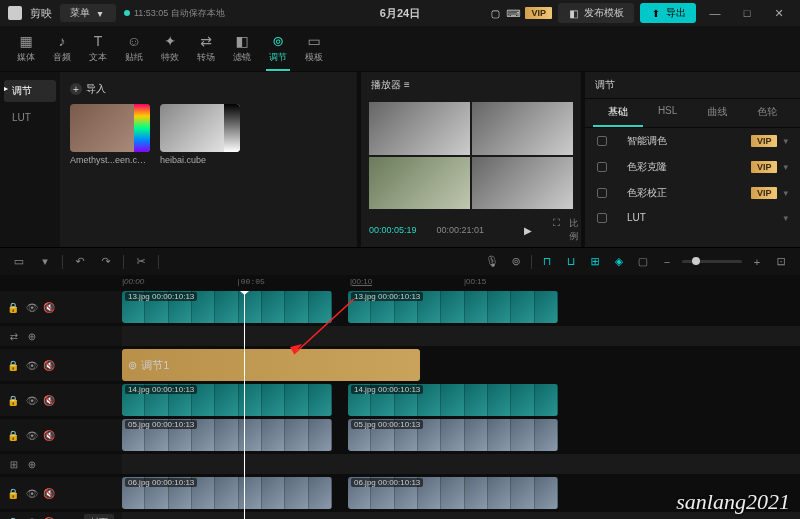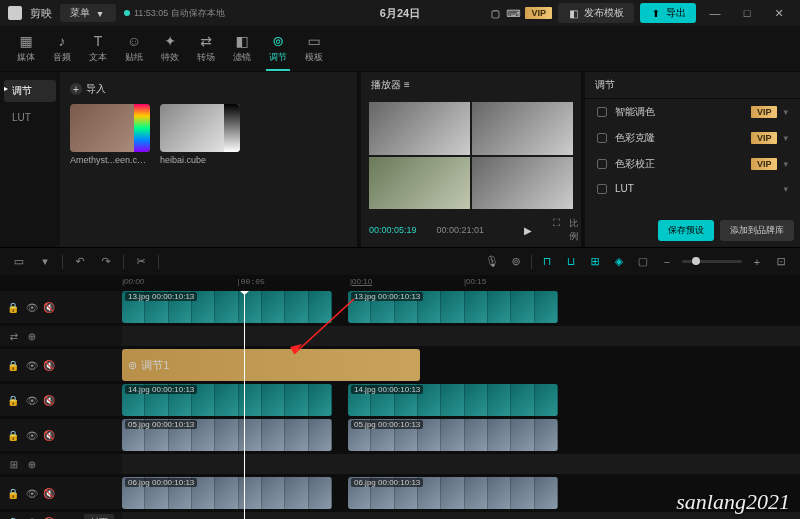--- a/index.html
+++ b/index.html
@@ -50,21 +50,21 @@
 .time-cur{color:#2dd4bf}
 .time-tot{color:#888}
 .pf-right{margin-left:auto;display:flex;gap:8px;color:#888}
 
 .adjust{width:215px;background:#1a1a1a;margin-left:4px;display:flex;flex-direction:column}
 .adj-hd{padding:6px 10px;font-size:10px;border-bottom:1px solid #0a0a0a}
 .adj-tabs{display:flex;padding:0 8px;border-bottom:1px solid #0a0a0a}
 .adj-tab{flex:1;text-align:center;padding:6px 0;font-size:10px;color:#888}
 .adj-tab.active{color:#fff;border-bottom:2px solid #2dd4bf}
 .adj-list{flex:1;overflow:hidden}
-.adj-row{display:flex;align-items:center;padding:6px 12px;gap:8px;font-size:10px}
+.adj-row{display:flex;align-items:center;padding:6px 12px;gap:20px;font-size:10px}
 .chk{width:10px;height:10px;border:1px solid #666;border-radius:2px}
 .adj-r{margin-left:auto;display:flex;align-items:center;gap:6px;color:#666;font-size:9px}
 .btm-btns{display:flex;padding:6px;gap:6px;justify-content:flex-end}
 .bb{padding:4px 10px;border-radius:3px;font-size:9px}
 .bb.primary{background:#00c8c8;color:#000}
 .bb.sec{background:#333;color:#ccc}
 
 .toolbar{height:28px;background:#121212;display:flex;align-items:center;padding:0 10px;gap:8px;border-top:1px solid #000}
 .tl-ic{width:18px;height:18px;display:flex;align-items:center;justify-content:center;color:#888;font-size:11px}
 .tl-ic.cyan{color:#00c8c8}
@@ -212,20 +212,26 @@
       <div class="pf-right">
         <span class="ic">⛶</span>
         <span>比例</span>
         <span class="ic">⤢</span>
       </div>
     </div>
   </div>
 
   <div class="adjust">
     <div class="adj-hd">调节</div>
+    <div class="adj-tabs" id="adjtabs">
+        <div class="adj-tab active">基础</div>
+        <div class="adj-tab">HSL</div>
+        <div class="adj-tab">曲线</div>
+        <div class="adj-tab">色轮</div>
+      </div>
     <div class="adj-list" id="adjlist">
         <div class="adj-row">
           <span class="chk"></span>
           <span>智能调色</span>
           <div class="adj-r">
             <span class="vip-badge">VIP</span>
             <span>▾</span>
           </div>
         </div>
         <div class="adj-row">
@@ -245,24 +251,20 @@
           </div>
         </div>
         <div class="adj-row">
           <span class="chk"></span>
           <span>LUT</span>
           <div class="adj-r">
             <span>▾</span>
           </div>
         </div>
       </div>
-    <div class="btm-btns">
-      <div class="bb primary">保存预设</div>
-      <div class="bb sec">添加到品牌库</div>
-    </div>
   </div>
 </div>
 
 <div class="toolbar">
   <span class="tl-ic">▭</span>
   <span class="tl-ic">▾</span>
   <span class="sep"></span>
   <span class="tl-ic">↶</span>
   <span class="tl-ic">↷</span>
   <span class="sep"></span>

